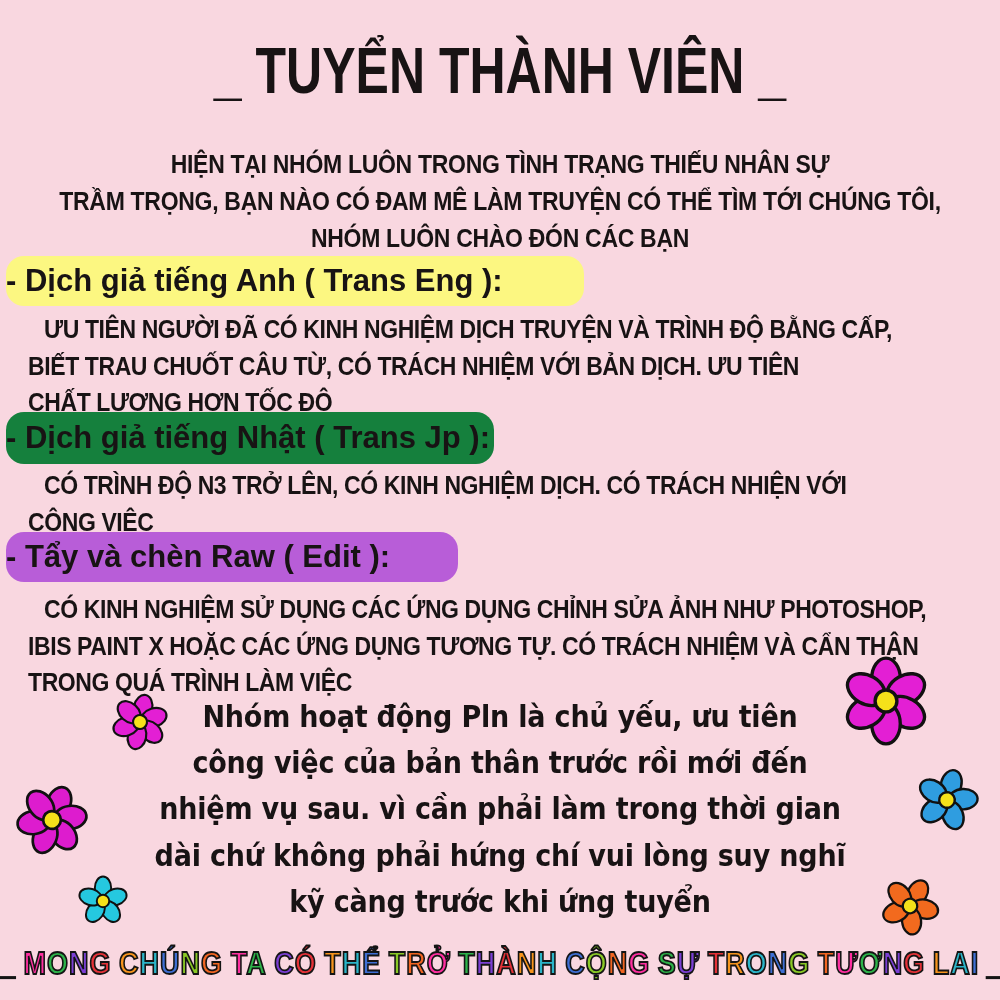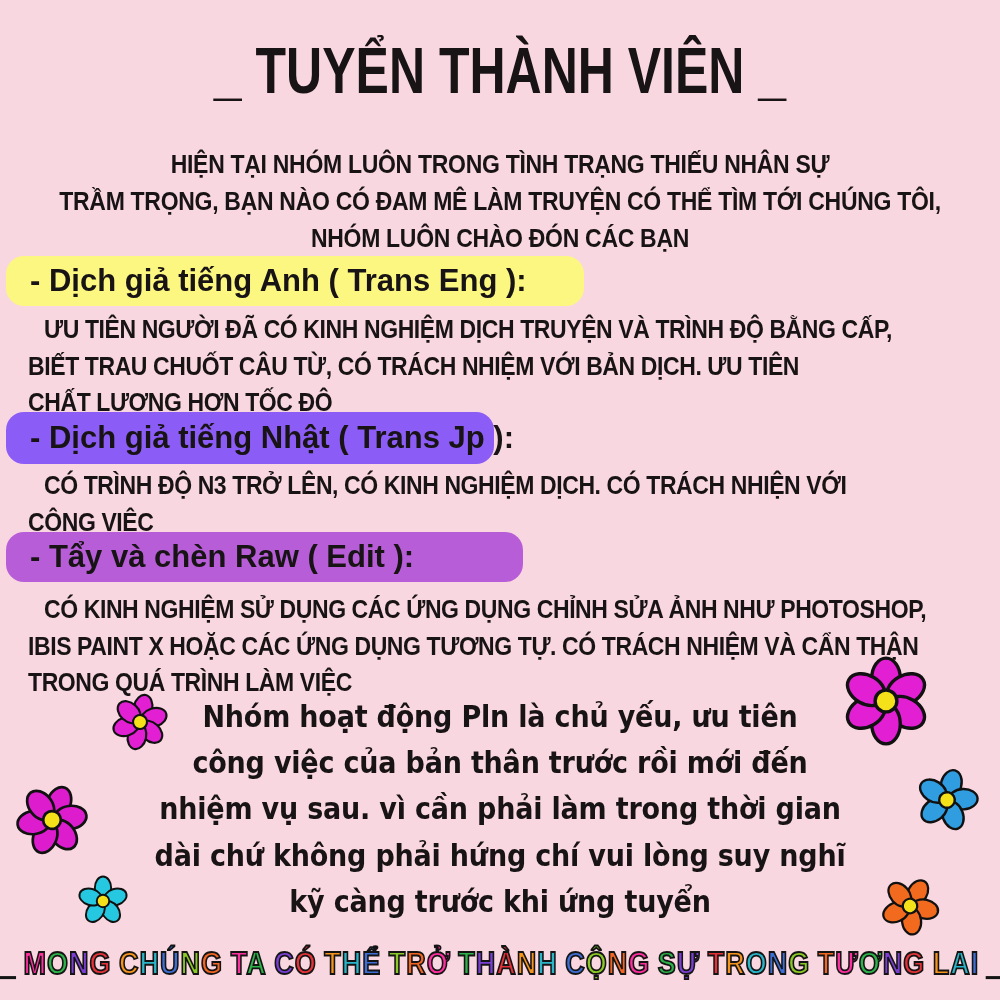--- a/index.html
+++ b/index.html
@@ -21,28 +21,27 @@
     position:absolute;top:146px;left:0;width:1000px;
     text-align:center;
     font-size:23px;font-weight:bold;letter-spacing:-0.3px;
     line-height:33px;white-space:pre-line;
     transform:scaleY(1.12);transform-origin:top center;
   }
   .hl{
     position:absolute;left:6px;
     border-radius:18px;
     font-size:31px;font-weight:bold;
-    padding-left:24px;
     display:flex;align-items:center;
     box-sizing:border-box;
     white-space:nowrap;
   }
   .hl-1{top:256px;width:578px;height:50px;}
   .hl-2{top:412px;width:488px;height:52px;}
-  .hl-3{top:532px;width:517px;height:50px;}
+  .hl-3{top:532px;width:452px;height:50px;}
   .body-text{
     position:absolute;left:28px;width:952px;
     font-size:23px;font-weight:bold;letter-spacing:-0.4px;
     line-height:33px;white-space:pre-line;
     text-indent:16px;
     transform:scaleY(1.1);transform-origin:top left;
   }
   .body-1{top:312px;}
   .body-2{top:468px;}
   .body-3{top:592px;}
@@ -79,21 +78,21 @@
 NHÓM LUÔN CHÀO ĐÓN CÁC BẠN</div>
 
   <div>
     <div class="hl hl-1" style="background: rgb(252, 247, 129);">- Dịch giả tiếng Anh ( Trans Eng ):</div>
     <div class="body-text body-1">ƯU TIÊN NGƯỜI ĐÃ CÓ KINH NGHIỆM DỊCH TRUYỆN VÀ TRÌNH ĐỘ BẰNG CẤP,
 BIẾT TRAU CHUỐT CÂU TỪ, CÓ TRÁCH NHIỆM VỚI BẢN DỊCH. ƯU TIÊN
 CHẤT LƯỢNG HƠN TỐC ĐỘ</div>
   </div>
 
   <div>
-    <div class="hl hl-2" style="background: #8b5cf6;">- Dịch giả tiếng Nhật ( Trans Jp ):</div>
+    <div class="hl hl-2" style="background: #15803d;">- Dịch giả tiếng Nhật ( Trans Jp ):</div>
     <div class="body-text body-2">CÓ TRÌNH ĐỘ N3 TRỞ LÊN, CÓ KINH NGHIỆM DỊCH. CÓ TRÁCH NHIỆN VỚI
 CÔNG VIỆC</div>
   </div>
 
   <div>
     <div class="hl hl-3" style="background: rgb(184, 93, 216);">- Tẩy và chèn Raw ( Edit ):</div>
     <div class="body-text body-3">CÓ KINH NGHIỆM SỬ DỤNG CÁC ỨNG DỤNG CHỈNH SỬA ẢNH NHƯ PHOTOSHOP,
 IBIS PAINT X HOẶC CÁC ỨNG DỤNG TƯƠNG TỰ. CÓ TRÁCH NHIỆM VÀ CẨN THẬN
 TRONG QUÁ TRÌNH LÀM VIỆC</div>
   </div>

